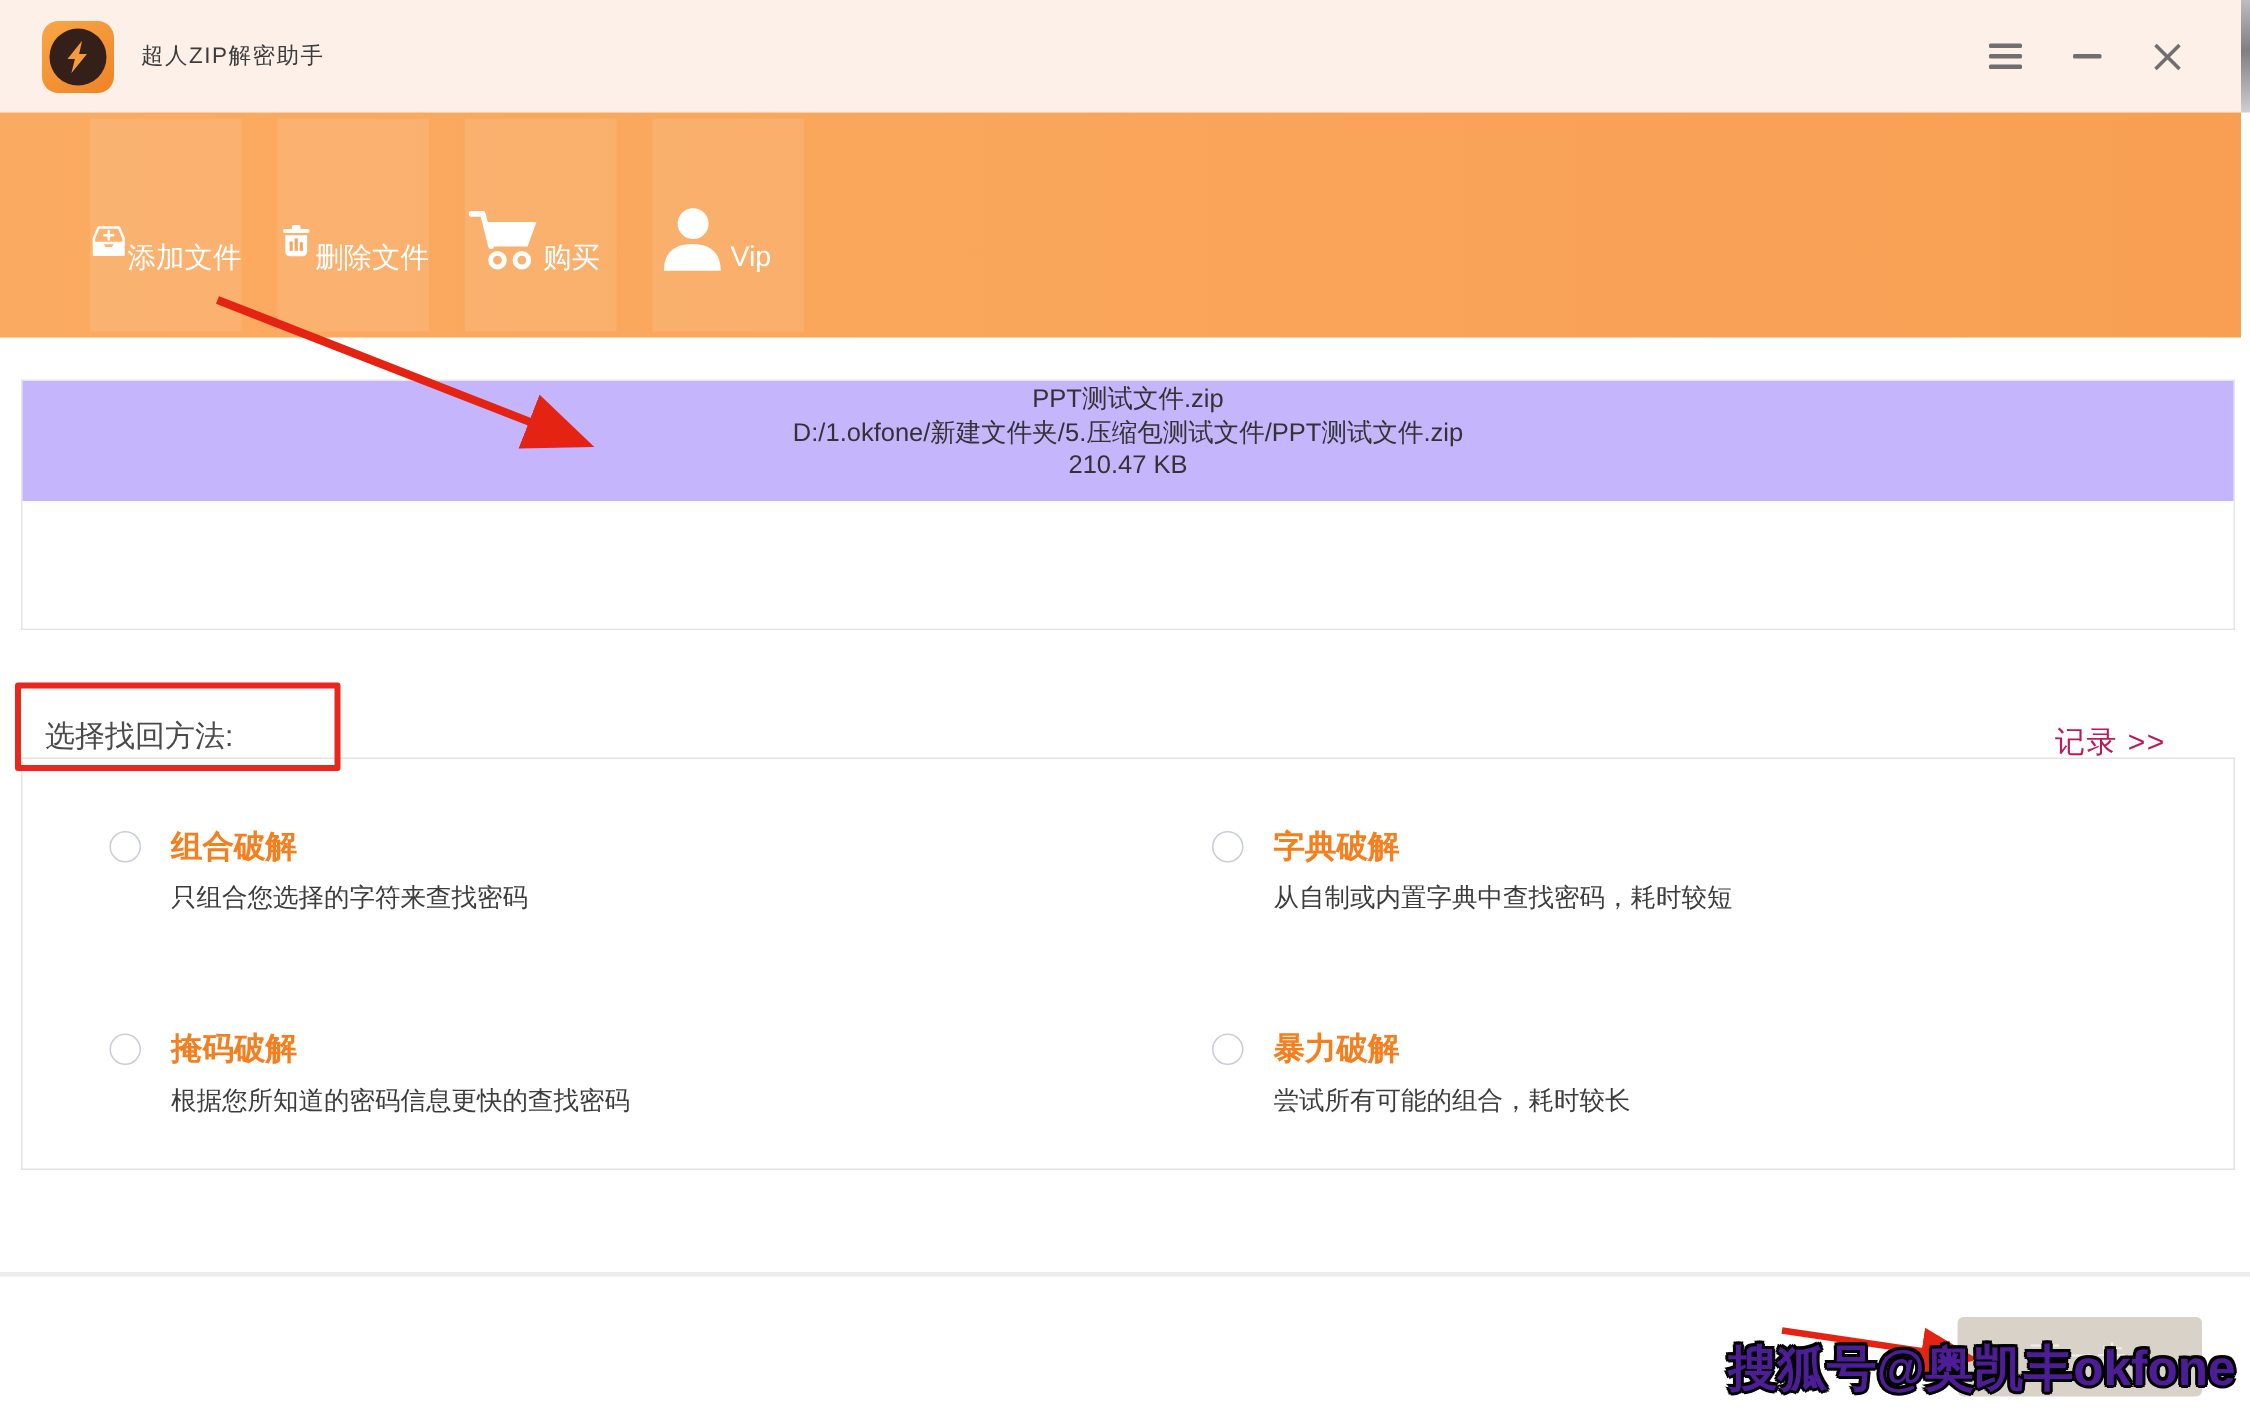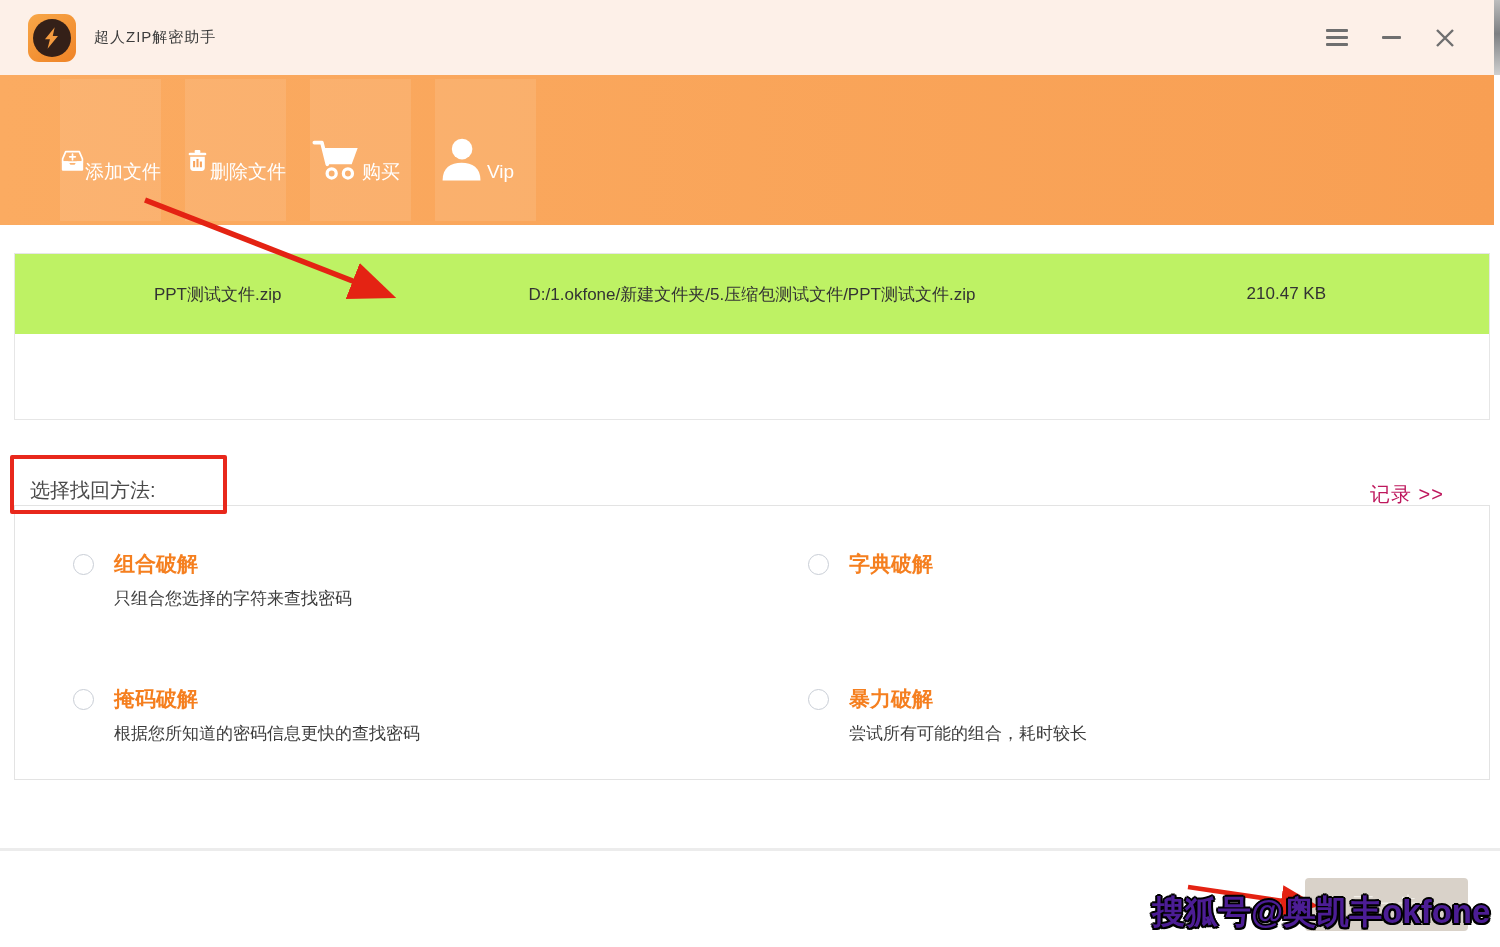--- a/index.html
+++ b/index.html
@@ -32,21 +32,21 @@
               justify-content:flex-start; padding-top:22px;
               background:rgba(255,255,255,0.10); cursor:pointer; }
   .tool-btn svg { width:52px; height:52px; }
   .tool-label { margin-top:22px; font-size:19px; color:#ffffff; white-space:nowrap; }
 
   
   .file-table { position:absolute; left:14px; top:253px; width:1476px; height:167px;
                 border:1px solid #e6e6e6; background:#ffffff; }
   .ft-header { display:flex; height:84px; background:#f5f7fa; align-items:center;
                border-bottom:1px solid #eef0f4; }
-  .ft-row { display:flex; height:80px; align-items:center; background:#bef264; cursor:pointer; }
+  .ft-row { display:flex; height:80px; align-items:center; background:#c4b5fd; cursor:pointer;flex-direction:column; }
   .ft-c1 { width:27.5%; text-align:center; }
   .ft-c2 { width:45%;  text-align:center; }
   .ft-c3 { width:27.5%; text-align:center; }
   .ft-header div { font-size:18px; color:#303133; }
   .ft-row div { font-size:17px; color:#333333; }
 
   
   .method-label { position:absolute; left:30px; top:477px; font-size:20px; color:#4a4a4a; }
   .red-box { position:absolute; left:10px; top:455px; width:217px; height:59px;
              border:4px solid #e8281c; border-radius:2px; z-index:20; pointer-events:none; }
@@ -166,20 +166,21 @@
     <div class="radio"></div>
     <div>
       <div class="opt-title">组合破解</div>
       <div class="opt-desc">只组合您选择的字符来查找密码</div>
     </div>
   </div>
   <div class="option opt-1">
     <div class="radio"></div>
     <div>
       <div class="opt-title">字典破解</div>
+      <div class="opt-desc">从自制或内置字典中查找密码，耗时较短</div>
     </div>
   </div>
   <div class="option opt-2">
     <div class="radio"></div>
     <div>
       <div class="opt-title">掩码破解</div>
       <div class="opt-desc">根据您所知道的密码信息更快的查找密码</div>
     </div>
   </div>
   <div class="option opt-3">

